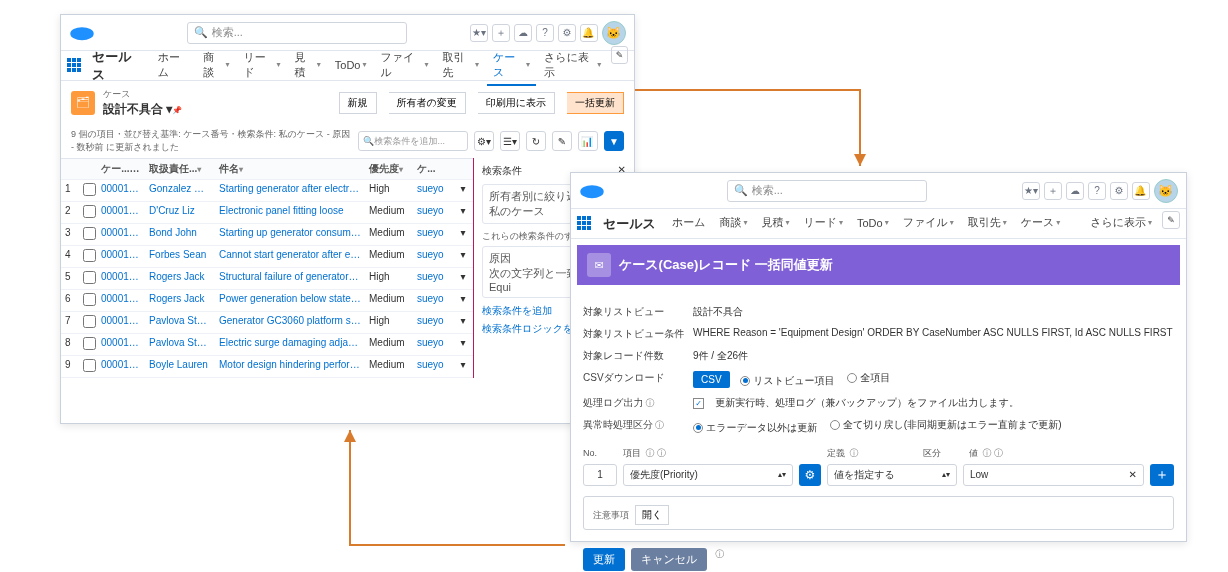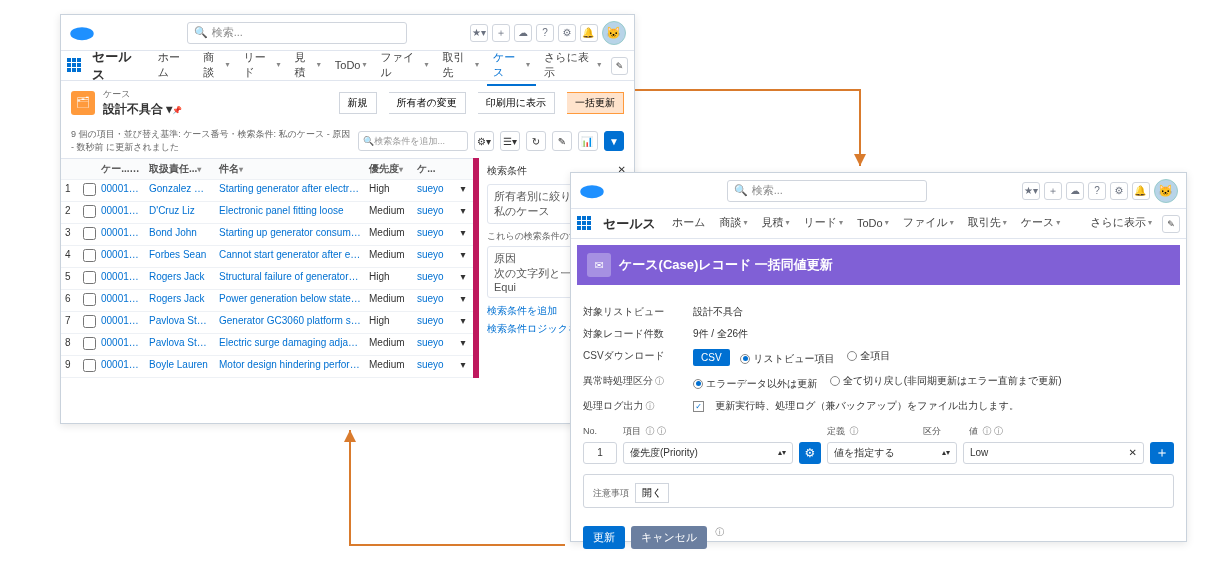--- a/index.html
+++ b/index.html
@@ -14,42 +14,42 @@
 .topicons{margin-left:auto;display:flex;align-items:center;gap:4px}
 .ticon{width:18px;height:18px;border:1px solid #d0d5dd;border-radius:3px;display:flex;align-items:center;justify-content:center;color:#6b7280;font-size:10px}
 .avatar{width:24px;height:24px;border-radius:50%;background:#b8d4e8;border:1px solid #9cc;display:flex;align-items:center;justify-content:center;font-size:12px}
 .nav{height:30px;display:flex;align-items:center;padding:0 6px;border-bottom:1px solid #e0e5ee;gap:2px}
 .waffle{width:16px;height:16px;display:grid;grid-template-columns:repeat(3,4px);grid-template-rows:repeat(3,4px);gap:1px}
 .waffle span{background:#0070d2}
 .appname{font-weight:600;font-size:13px;margin:0 8px}
 .tab{padding:4px 6px;font-size:11px;color:#444;display:flex;align-items:center;gap:2px;cursor:pointer;border-bottom:2px solid transparent}
 .tab.active{border-bottom:2px solid #0070d2;color:#0070d2}
 .chev{font-size:8px;color:#888}
-.morebar{display:flex;align-items:center;margin-left:auto;gap:4px}
+.morebar{display:flex;margin-left:auto;gap:4px}
 .pencil{width:18px;height:18px;border:1px solid #d0d5dd;border-radius:3px;display:flex;align-items:center;justify-content:center;font-size:9px}
 .listhdr{display:flex;padding:6px 10px;align-items:center}
 .listicon{width:24px;height:24px;background:#ff9a3c;border-radius:3px;margin-right:8px;display:flex;align-items:center;justify-content:center;color:#fff}
 .listtitle small{font-size:9px;color:#666}
 .listtitle strong{font-size:12px}
 .btns{margin-left:auto;display:flex;gap:12px}
 .btn{border:1px solid #d0d5dd;padding:3px 8px;font-size:10px;background:#fff;cursor:pointer}
 .btn:not(:first-child){border-left:none}
 .btn.hl{background:#ffe3cc;border-color:#ff9a3c}
 .filterbar{display:flex;padding:4px 10px;align-items:center;gap:6px}
 .filterbar .meta{font-size:9px;color:#666;flex:1}
 .minisearch{width:110px;height:20px;border:1px solid #d0d5dd;border-radius:3px;font-size:9px;padding:0 4px;display:flex;align-items:center;color:#999}
 .iconbtn{width:20px;height:20px;border:1px solid #d0d5dd;border-radius:3px;display:flex;align-items:center;justify-content:center;font-size:10px;background:#fff}
 .iconbtn.active{background:#0070d2;color:#fff;border-color:#0070d2}
 .tblwrap{display:flex}
 .tbl{flex:1;border-top:1px solid #e0e5ee}
 .th,.td{font-size:10px;padding:3px 4px;border-bottom:1px solid #eef1f5;white-space:nowrap;overflow:hidden;text-overflow:ellipsis}
 .th{color:#555;font-weight:700;background:#fafbfc}
 .row{display:grid;grid-template-columns:18px 18px 48px 70px 150px 48px 40px 20px}
 .link{color:#0070d2;cursor:pointer}
-.sidepanel{width:165px;border-left:6px solid #be185d;padding:6px 8px;font-size:10px}
+.sidepanel{width:165px;border-left:1px solid #be185d;padding:6px 8px;font-size:10px}
 .sidepanel .sphdr{display:flex;justify-content:space-between;margin-bottom:6px}
 .spbox{border:1px solid #e0e5ee;border-radius:3px;padding:4px 6px;margin-bottom:6px;font-size:11px;color:#555}
 .splink{color:#0070d2;margin-top:4px;font-size:10px;cursor:pointer}
 .updhdr{background:#8060d6;color:#fff;padding:8px 10px;display:flex;align-items:center;gap:8px;margin:6px}
 .updicon{width:24px;height:24px;background:rgba(255,255,255,.3);border-radius:3px;display:flex;align-items:center;justify-content:center}
 .formarea{padding:10px 12px}
 .frow{display:flex;padding:4px 0;font-size:10px}
 .flabel{width:110px;color:#444}
 .fval{flex:1;color:#333}
 .csvbtn{background:#0070d2;color:#fff;border:none;padding:3px 8px;border-radius:2px;font-size:10px;margin-right:8px}
@@ -362,53 +362,57 @@
   <div class="updhdr">
     <div class="updicon">✉</div>
     <strong style="font-size:13px">ケース(Case)レコード 一括同値更新</strong>
   </div>
   <div class="formarea">
     <div class="frow">
         <div class="flabel">対象リストビュー</div>
         <div class="fval link">設計不具合</div>
       </div>
     <div class="frow">
+        <div class="flabel">対象リストビュー条件</div>
+        <div class="fval">WHERE  Reason = 'Equipment Design'  ORDER BY  CaseNumber ASC NULLS FIRST, Id ASC NULLS FIRST</div>
+      </div>
+    <div class="frow">
         <div class="flabel">対象レコード件数</div>
         <div class="fval">9件 / 全26件</div>
       </div>
     <div class="frow">
         <div class="flabel">CSVダウンロード</div>
       <div class="fval"><button class="csvbtn">CSV</button>
         <span class="radio on">
             <span class="dot"></span>
             <span>リストビュー項目</span>
           </span>
         <span class="radio">
             <span class="dot"></span>
             <span>全項目</span>
           </span>
       </div>
       </div>
     <div class="frow">
+        <div class="flabel"><span>処理ログ出力</span><span class="help">ⓘ</span></div>
+      <div class="fval"><span class="check">✓</span>&nbsp;&nbsp;&nbsp;&nbsp;<span>更新実行時、処理ログ（兼バックアップ）をファイル出力します。</span></div>
+      </div>
+    <div class="frow">
         <div class="flabel"><span>異常時処理区分</span><span class="help">ⓘ</span></div>
       <div class="fval">
         <span class="radio on">
             <span class="dot"></span>
             <span>エラーデータ以外は更新</span>
           </span>
         <span class="radio">
             <span class="dot"></span>
             <span>全て切り戻し(非同期更新はエラー直前まで更新)</span>
           </span>
       </div>
       </div>
-    <div class="frow">
-        <div class="flabel"><span>処理ログ出力</span><span class="help">ⓘ</span></div>
-      <div class="fval"><span class="check">✓</span>&nbsp;&nbsp;&nbsp;&nbsp;<span>更新実行時、処理ログ（兼バックアップ）をファイル出力します。</span></div>
-      </div>
 
     <div class="fieldrow" style="margin-top:8px">
       <div class="col" style="width:34px">
           <span class="lbl">No.</span>
         </div>
       <div class="col" style="width:170px">
           <span class="lbl"><span>項目</span> <span class="help">ⓘ ⓘ</span></span>
         </div>
       <div class="col" style="width:22px"></div>
       <div class="col" style="width:90px">

